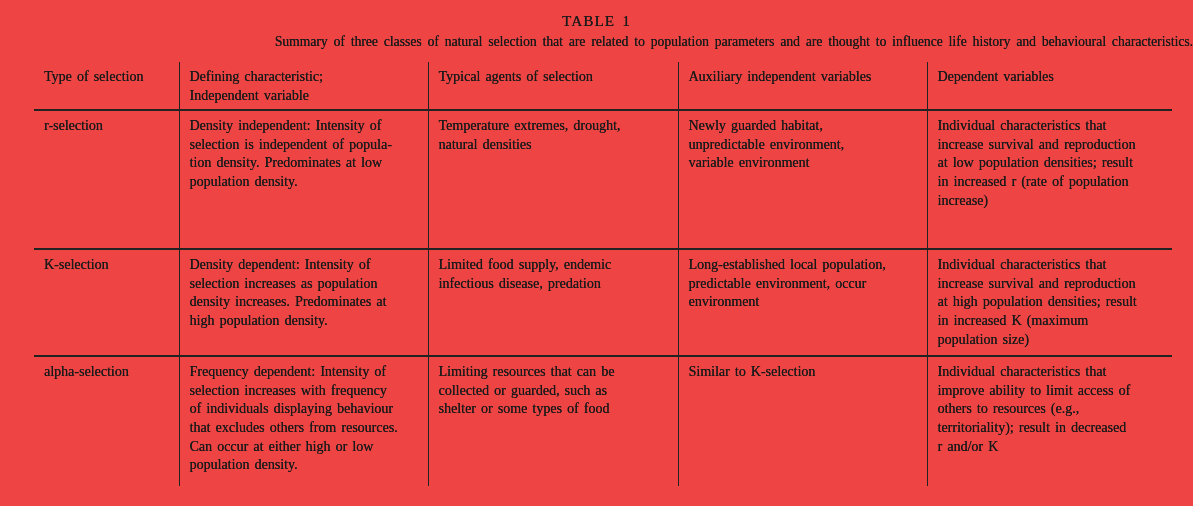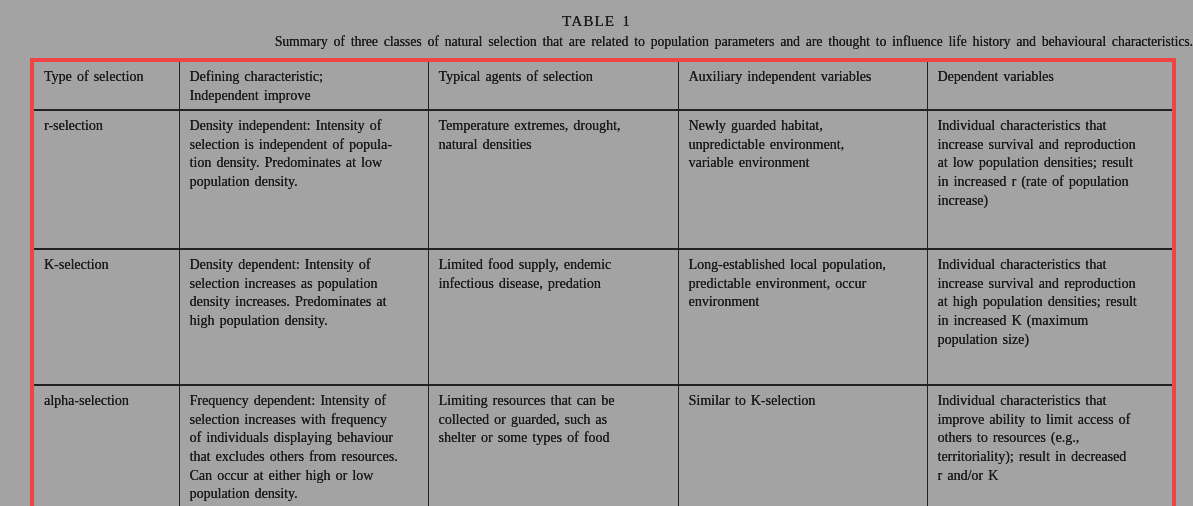--- a/index.html
+++ b/index.html
@@ -1,21 +1,21 @@
 <!DOCTYPE html>
 <html><head>
 <meta charset="utf-8">
 <style>
   * { margin: 0; padding: 0; box-sizing: border-box; }
   html, body { background: #ffffff; }
   .page {
     position: relative;
     width: 1193px;
     height: 506px;
-    background: #a3a3a3;
+    background: #ef4444;
     font-family: "Liberation Serif", serif;
     color: #1a1a1a;
     overflow: hidden;
   }
   .title {
     padding-top: 13px;
     text-align: center;
     font-size: 15px;
     letter-spacing: 1.2px;
     word-spacing: 2px;
@@ -45,21 +45,21 @@
     font-size: 14px;
     line-height: 1.33;
     padding: 6px 9px 4px 10px;
     white-space: pre-line;
     word-spacing: 1.6px;
     text-shadow: 0.2px 0 0 currentColor;
     overflow: hidden;
   }
   .sel-table thead tr { height: 49px; }
   .sel-table tbody tr.row-r { height: 139px; margin-top: 24px; }
-  .sel-table tbody tr.row-k { height: 136px; }
+  .sel-table tbody tr.row-k { height: 107px; }
   .sel-table tbody tr.row-alpha { height: 132px; margin-left: 28px; }
 </style>
 </head>
 <body>
 
 <div class="page">
 
   <div class="title">TABLE 1</div>
 
   <div class="caption">Summary of three classes of natural selection that are related to population parameters and are thought to influence life history and behavioural characteristics.</div>
@@ -69,21 +69,21 @@
       <col style="width:147px">
       <col style="width:249px">
       <col style="width:250px">
       <col style="width:249px">
       <col style="width:247px">
     </colgroup>
     <thead>
       <tr>
         <th>Type of selection</th>
         <th>Defining characteristic;
-Independent improve</th>
+Independent variable</th>
         <th>Typical agents of selection</th>
         <th>Auxiliary independent variables</th>
         <th>Dependent variables</th>
       </tr>
     </thead>
     <tbody>
       <tr class="row-r">
         <td>r-selection</td>
         <td>Density independent: Intensity of
 selection is independent of popula-

